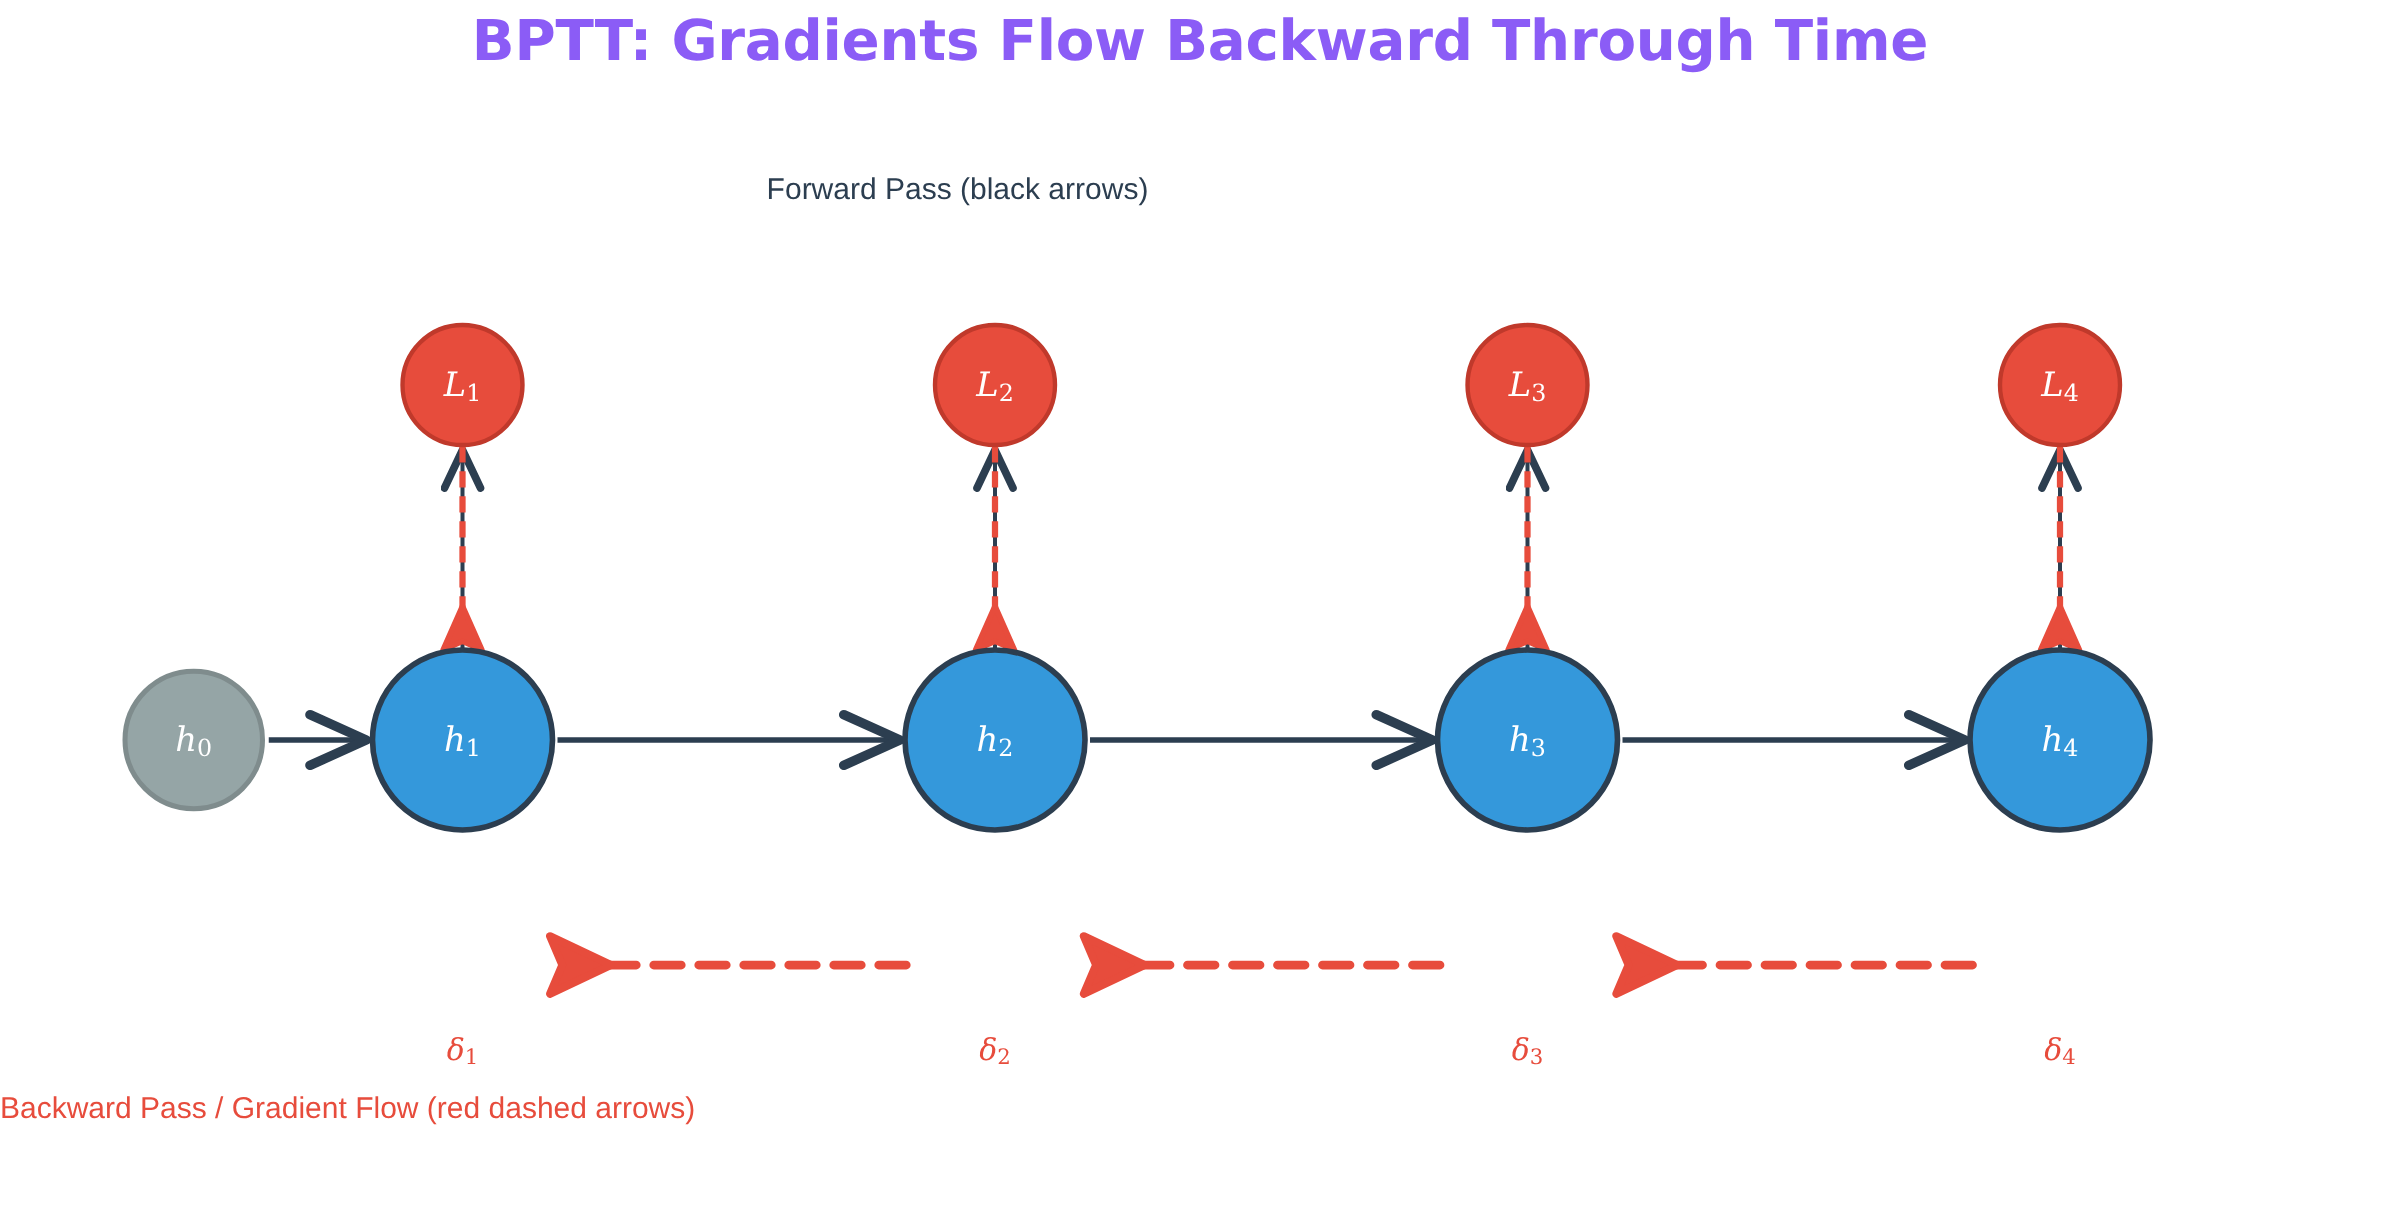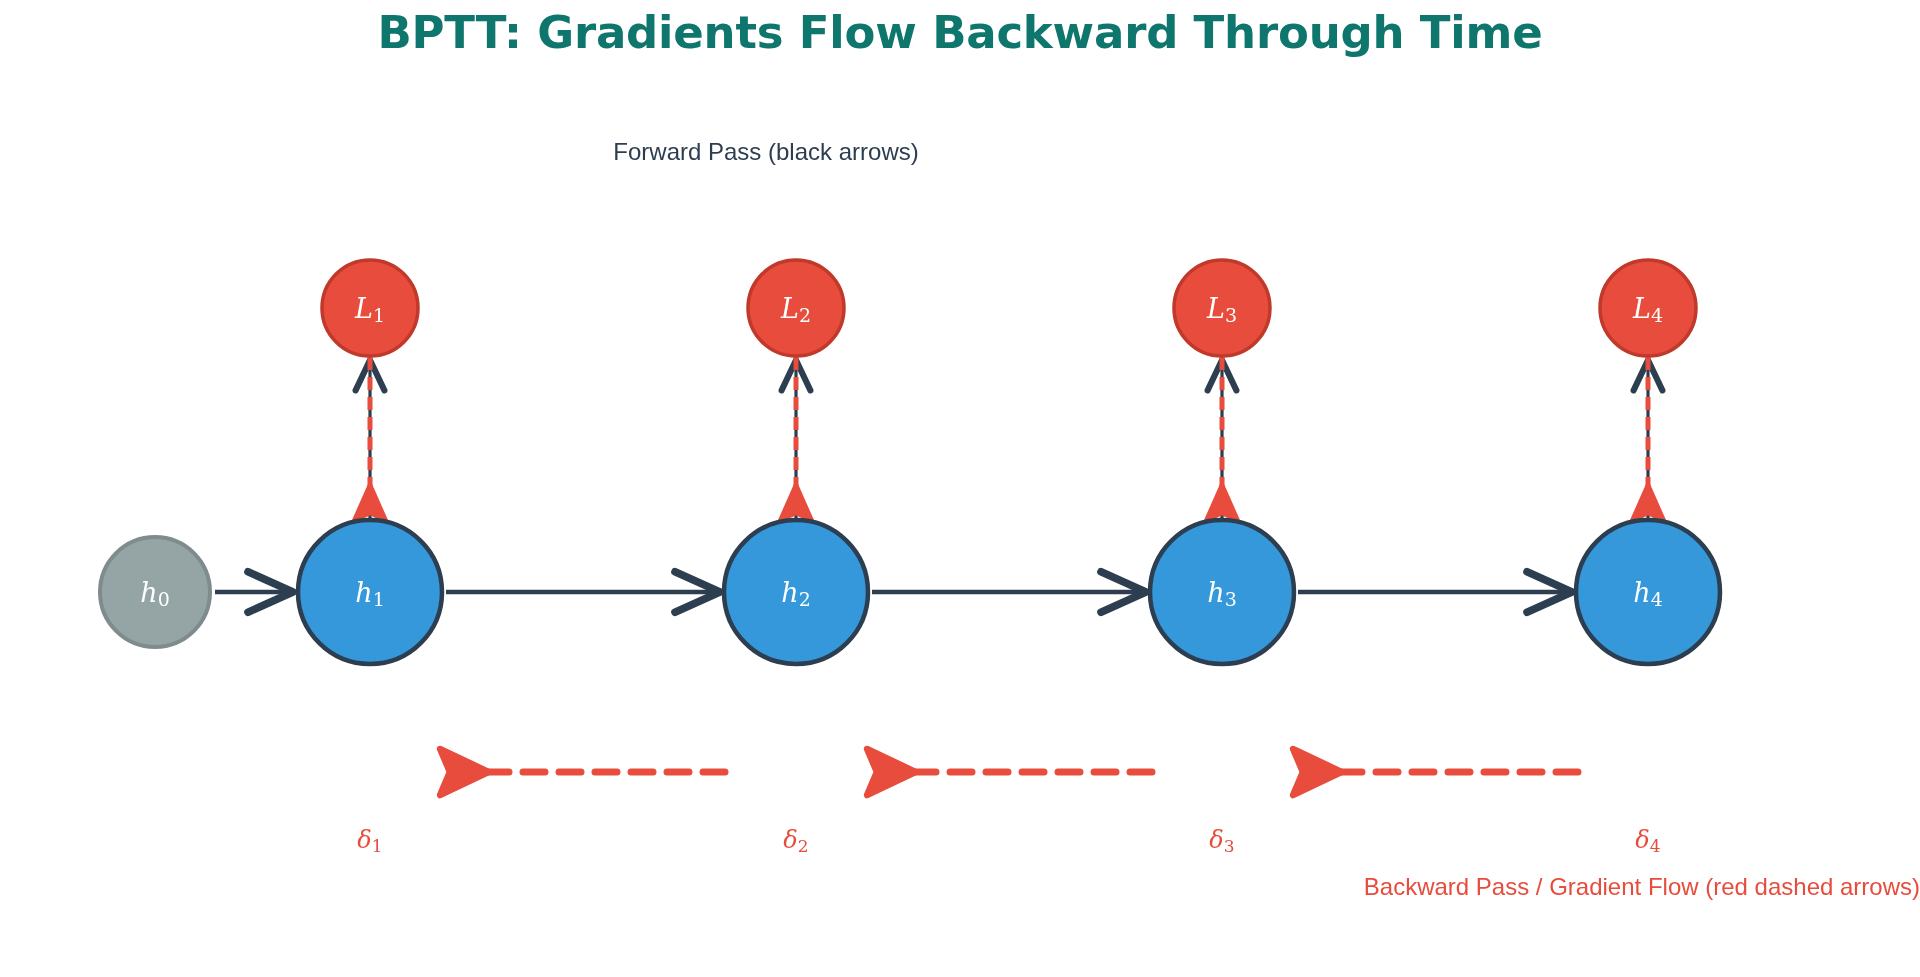--- a/index.html
+++ b/index.html
@@ -21,40 +21,40 @@
   }
   #title {
     position: absolute;
     top: 6px;
     left: 0;
     width: 1920px;
     text-align: center;
     font-family: "DejaVu Sans", sans-serif;
     font-size: 45px;
     font-weight: bold;
-    color: #0f766e;
+    color: #8b5cf6;
     letter-spacing: -0.2px;
     white-space: nowrap;
   }
   #forward-caption {
     position: absolute;
     top: 138px;
     left: 0;
     width: 1532px;
     text-align: center;
     font-family: "Liberation Sans", sans-serif;
     font-size: 24px;
     color: #2c3e50;
   }
   #backward-caption {
     position: absolute;
     top: 873px;
     left: 0;
     width: 1920px;
-    text-align: right;
+    text-align: left;
     font-family: "Liberation Sans", sans-serif;
     font-size: 24px;
     color: #e74c3c;
   }
   svg#diagram {
     position: absolute;
     left: 0;
     top: 0;
     width: 1920px;
     height: 977px;

